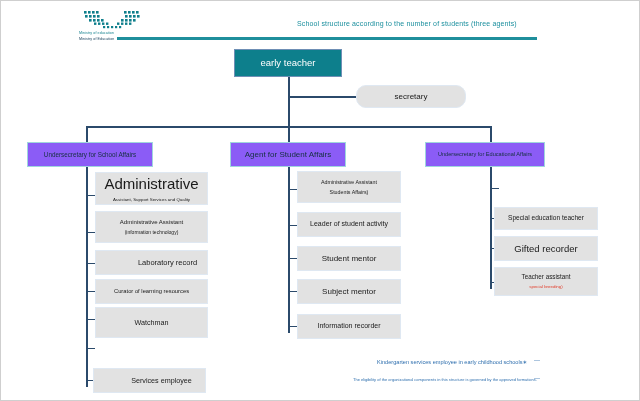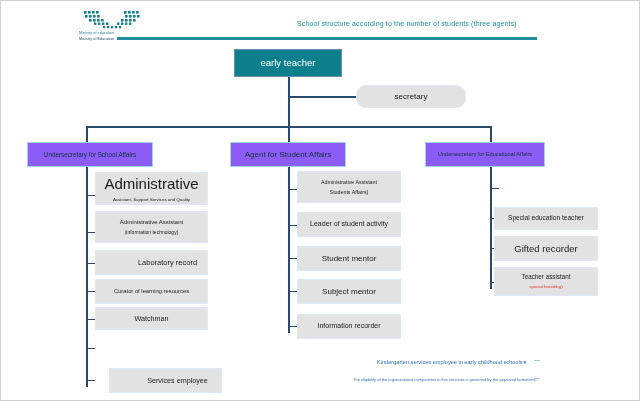--- a/index.html
+++ b/index.html
@@ -172,24 +172,24 @@
   <div class="box box-grey" style="left:94px;top:210px;width:113px;height:32px;">
     <span style="font-size:6px;">Administrative Assistant</span>
     <span class="sub" style="font-size:5px;">(information technology)</span>
   </div>
   <div class="box box-grey" style="left:94px;top:249px;width:113px;height:25px;padding-left:32px;">
     <span style="font-size:7.5px;">Laboratory record</span>
   </div>
   <div class="box box-grey" style="left:94px;top:278px;width:113px;height:25px;">
     <span style="font-size:5.8px;">Curator of learning resources</span>
   </div>
-  <div class="box box-grey" style="left:94px;top:306px;width:113px;height:23px;">
+  <div class="box box-grey" style="left:94px;top:306px;width:113px;height:31px;">
     <span style="font-size:7.2px;">Watchman</span>
   </div>
-  <div class="box box-grey" style="left:108px;top:367px;width:113px;height:25px;padding-left:24px;">
+  <div class="box box-grey" style="left:92px;top:367px;width:113px;height:25px;padding-left:24px;">
     <span style="font-size:7.2px;">Services employee</span>
   </div>
 
   <div class="box box-grey" style="left:296px;top:170px;width:104px;height:32px;">
     <span style="font-size:5.3px;">Administrative Assistant</span>
     <span class="sub" style="font-size:5.3px;">Students Affairs)</span>
   </div>
   <div class="box box-grey" style="left:296px;top:211px;width:104px;height:25px;">
     <span style="font-size:7px;">Leader of student activity</span>
   </div>

